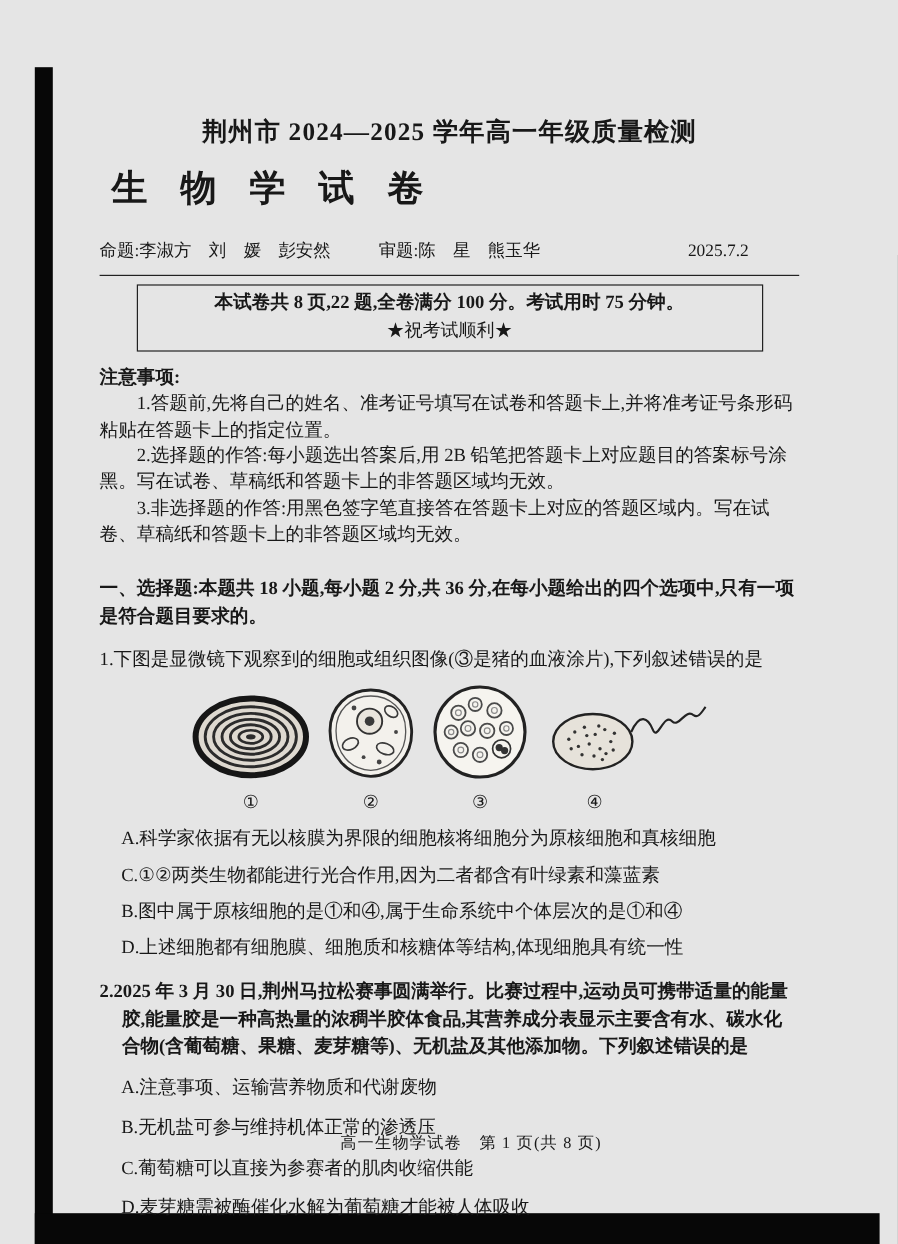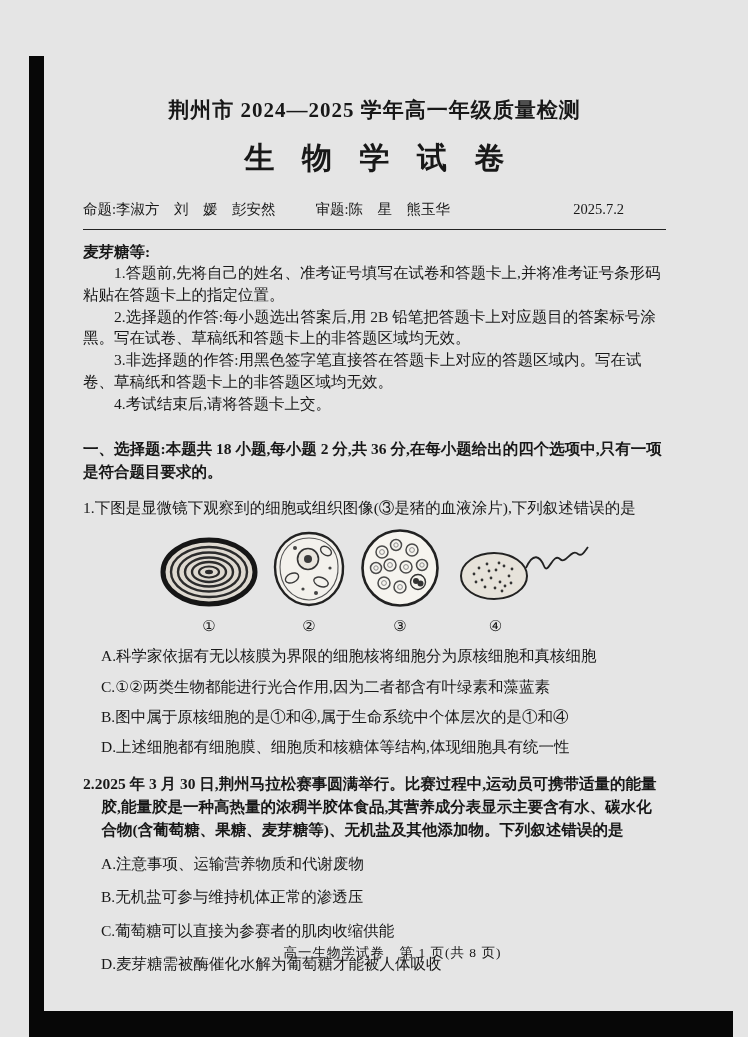--- a/index.html
+++ b/index.html
@@ -29,21 +29,20 @@
     line-height: 1.4;
   }
 
   .title {
     text-align: center;
     font-size: 21px;
     font-weight: 700;
     letter-spacing: 1px;
   }
   .subtitle {
-    text-align: center;
     font-size: 30px;
     font-weight: 700;
     letter-spacing: 10px;
     margin-top: 12px;
     text-indent: 10px; 
   }
   .byline {
     display: flex;
     align-items: baseline;
     margin-top: 20px;
@@ -114,27 +113,30 @@
 
     <div class="title">荆州市 2024—2025 学年高一年级质量检测</div>
     <div class="subtitle">生 物 学 试 卷</div>
 
     <div class="byline">
       <span class="setters">命题:李淑方　刘　媛　彭安然</span>
       <span class="reviewers">审题:陈　星　熊玉华</span>
       <span class="date">2025.7.2</span>
     </div>
 
+    <div class="infobox">
+      <div class="infobox-main">本试卷共 8 页,22 题,全卷满分 100 分。考试用时 75 分钟。</div>
+      <div class="infobox-wish">★祝考试顺利★</div>
+    </div>
 
     <div class="notes">
-      <div class="notes-heading">麦芽糖等:</div>
+      <div class="notes-heading">注意事项:</div>
       <p class="note">1.答题前,先将自己的姓名、准考证号填写在试卷和答题卡上,并将准考证号条形码粘贴在答题卡上的指定位置。</p>
       <p class="note">2.选择题的作答:每小题选出答案后,用 2B 铅笔把答题卡上对应题目的答案标号涂黑。写在试卷、草稿纸和答题卡上的非答题区域均无效。</p>
       <p class="note">3.非选择题的作答:用黑色签字笔直接答在答题卡上对应的答题区域内。写在试卷、草稿纸和答题卡上的非答题区域均无效。</p>
-      <p class="note">4.考试结束后,请将答题卡上交。</p>
     </div>
 
     <div class="section-heading">一、选择题:本题共 18 小题,每小题 2 分,共 36 分,在每小题给出的四个选项中,只有一项是符合题目要求的。</div>
 
     <div class="question q1">
       <p class="stem">1.下图是显微镜下观察到的细胞或组织图像(③是猪的血液涂片),下列叙述错误的是</p>
 
       <div class="figure-row">
 
         <div class="fig">

